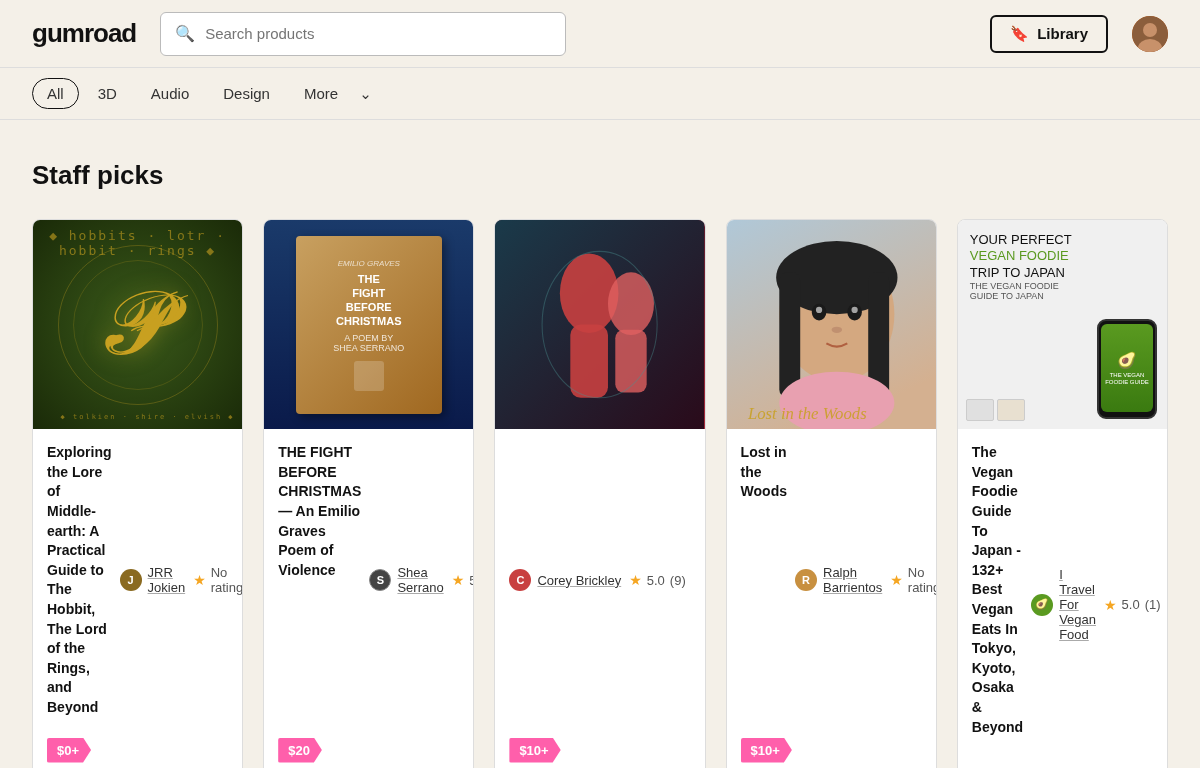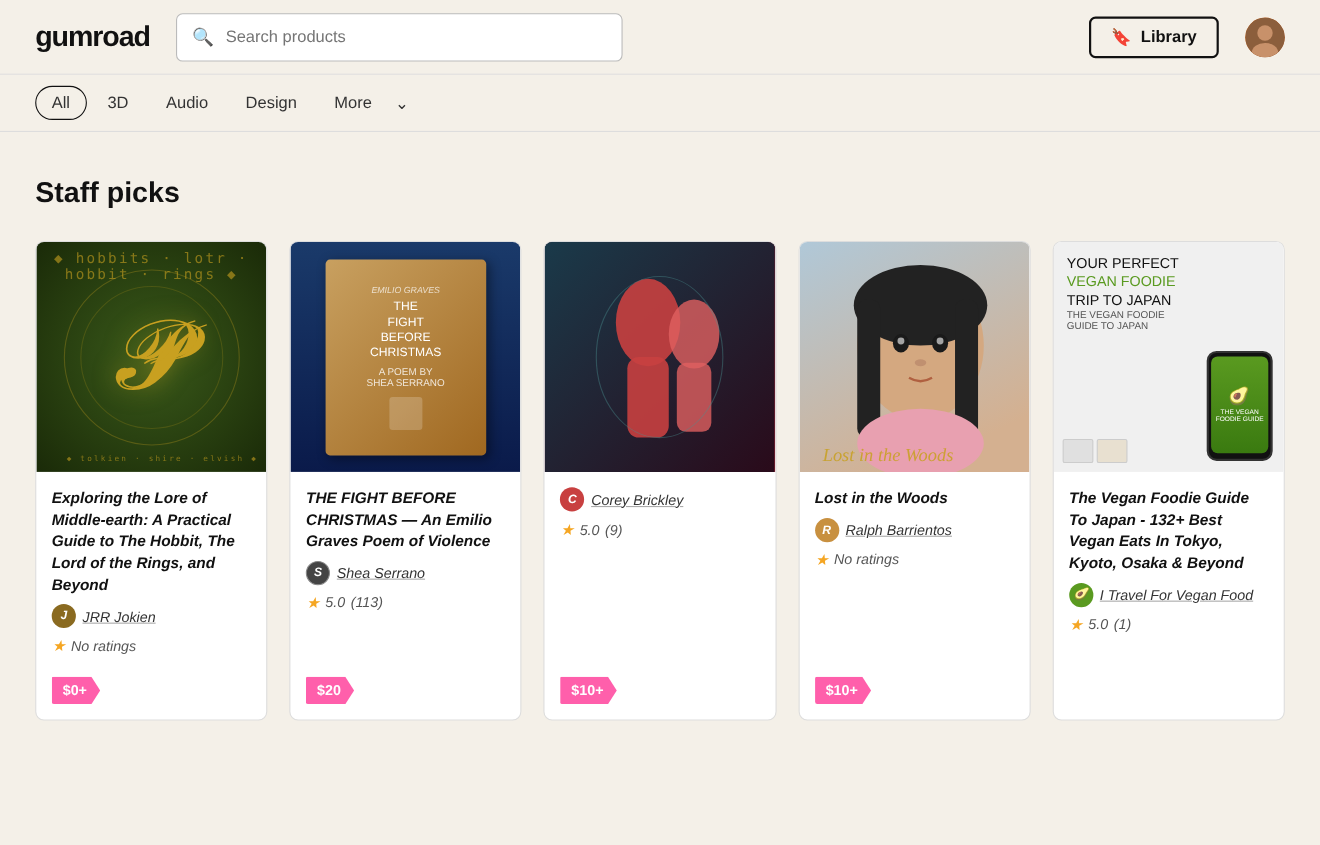--- a/index.html
+++ b/index.html
@@ -117,23 +117,22 @@
       border-radius: 8px;
       overflow: hidden;
       display: flex;
       flex-direction: column;
       cursor: pointer;
     }
     .card-body {
       padding: 14px 14px 10px;
       flex: 1;
       display: flex;
-      flex-direction: column;
+      flex-direction: row;
       gap: 8px;
-      font-style: italic;
     }
     .card-title {
       font-size: 14px;
       font-weight: 600;
       line-height: 1.4;
       color: #111;
     }
     .card-author {
       display: flex;
       align-items: center;
@@ -193,21 +192,21 @@
       width: 70%; height: 85%;
       background: linear-gradient(135deg, #c8a060 0%, #a06820 100%);
       border-radius: 4px;
       display: flex; flex-direction: column; align-items: center; justify-content: center;
       padding: 12px;
       box-shadow: 3px 3px 10px rgba(0,0,0,0.4);
     }
     .book-title-text {
       color: #fff;
       font-size: 11px;
-      font-weight: 400;
+      font-weight: 700;
       text-align: center;
       line-height: 1.3;
       text-transform: uppercase;
     }
     .book-subtitle-text {
       color: rgba(255,255,255,0.8);
       font-size: 9px;
       text-align: center;
       margin-top: 4px;
     }

